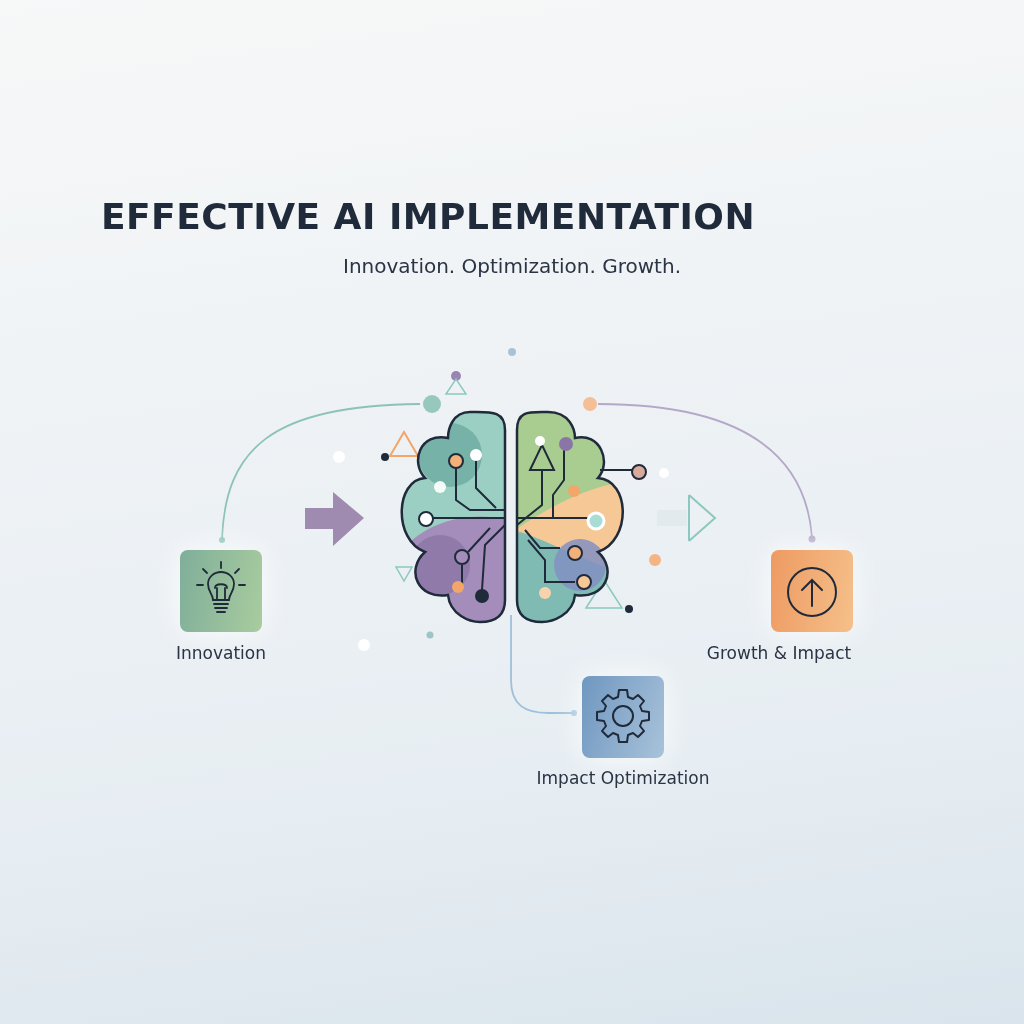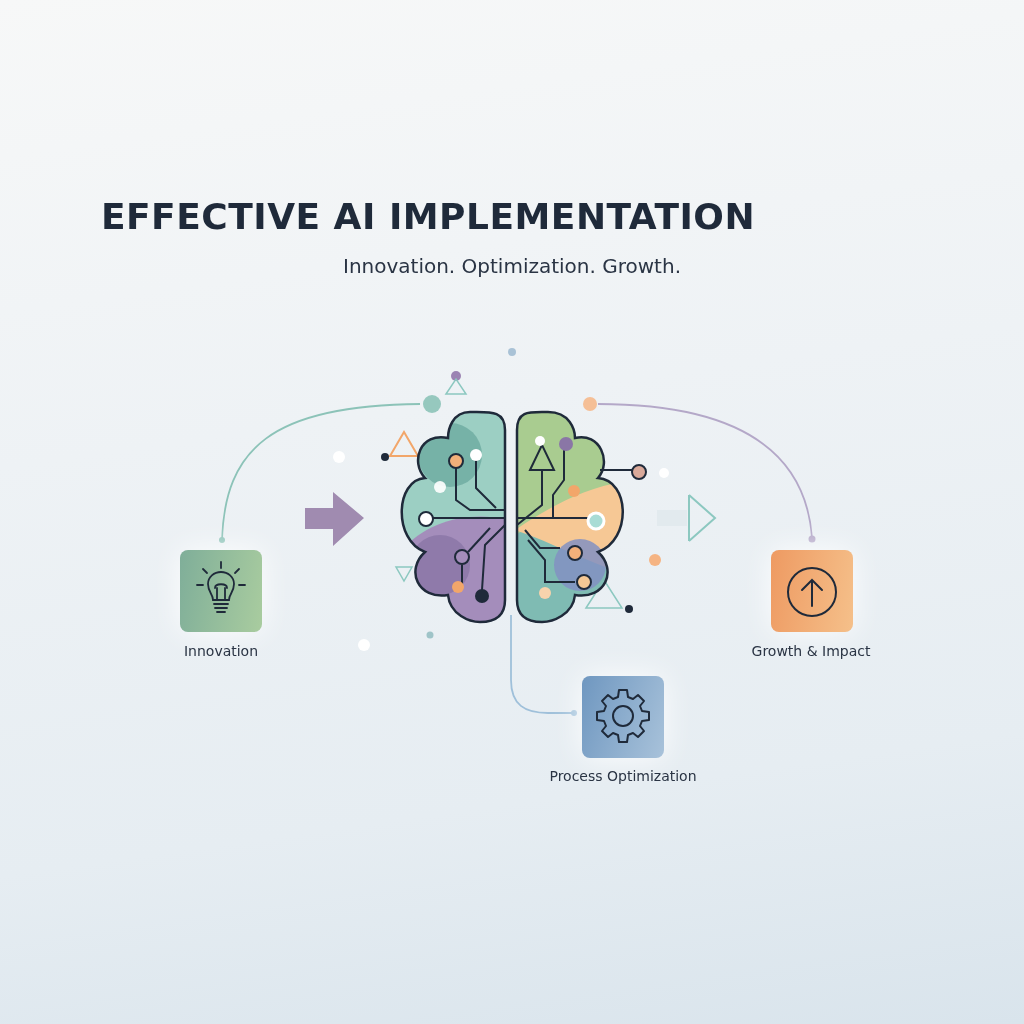--- a/index.html
+++ b/index.html
@@ -22,25 +22,25 @@
   svg.art { position: absolute; left: 0; top: 0; }
   .tile {
     position: absolute; width: 82px; height: 82px; border-radius: 8px;
     box-shadow: 0 0 30px rgba(255,255,255,0.9);
   }
   .tile svg { position: absolute; left: 0; top: 0; }
   .tile-innov { left: 180px; top: 550px; background: linear-gradient(100deg, #7fae99 0%, #a9cc9f 100%); }
   .tile-growth { left: 771px; top: 550px; background: linear-gradient(100deg, #ee9a62 0%, #f5c08a 100%); }
   .tile-process { left: 582px; top: 676px; background: linear-gradient(110deg, #6f97c0 0%, #a8c2da 100%); }
   .label {
-    position: absolute; font-family: "DejaVu Sans", sans-serif; font-size: 14px;
+    position: absolute; font-family: "DejaVu Sans", sans-serif; font-size: 17px;
     color: #2a3444; text-align: center; white-space: nowrap;
   }
   .label-innov { left: 140px; width: 162px; top: 643px; }
-  .label-growth { left: 720px; width: 182px; top: 643px; }
+  .label-growth { left: 688px; width: 182px; top: 643px; }
   .label-process { left: 510px; width: 226px; top: 768px; }
 </style>
 </head>
 <body>
 
 <div class="title">EFFECTIVE AI IMPLEMENTATION</div>
 <div class="subtitle">Innovation. Optimization. Growth.</div>
 
 <svg class="art" width="1024" height="1024" viewBox="0 0 1024 1024">
 
@@ -173,13 +173,13 @@
   </svg>
 </div>
 <div class="label label-growth">Growth &amp; Impact</div>
 
 <div class="tile tile-process">
   <svg width="82" height="82" viewBox="0 0 82 82">
     <path d="M37 14 L45 14 L46 21 L51 23 L56 19 L62 25 L58 30 L60 35 L67 36 L67 44 L60 45 L58 50 L62 55 L56 61 L51 57 L46 59 L45 66 L37 66 L36 59 L31 57 L26 61 L20 55 L24 50 L22 45 L15 44 L15 36 L22 35 L24 30 L20 25 L26 19 L31 23 L36 21 Z" fill="none" stroke="#1f2a3a" stroke-width="2" stroke-linejoin="round"></path>
     <circle cx="41" cy="40" r="10" fill="none" stroke="#1f2a3a" stroke-width="2"></circle>
   </svg>
 </div>
-<div class="label label-process">Process Optimization</div>
+<div class="label label-process">Impact Optimization</div>
 
 </body></html>

